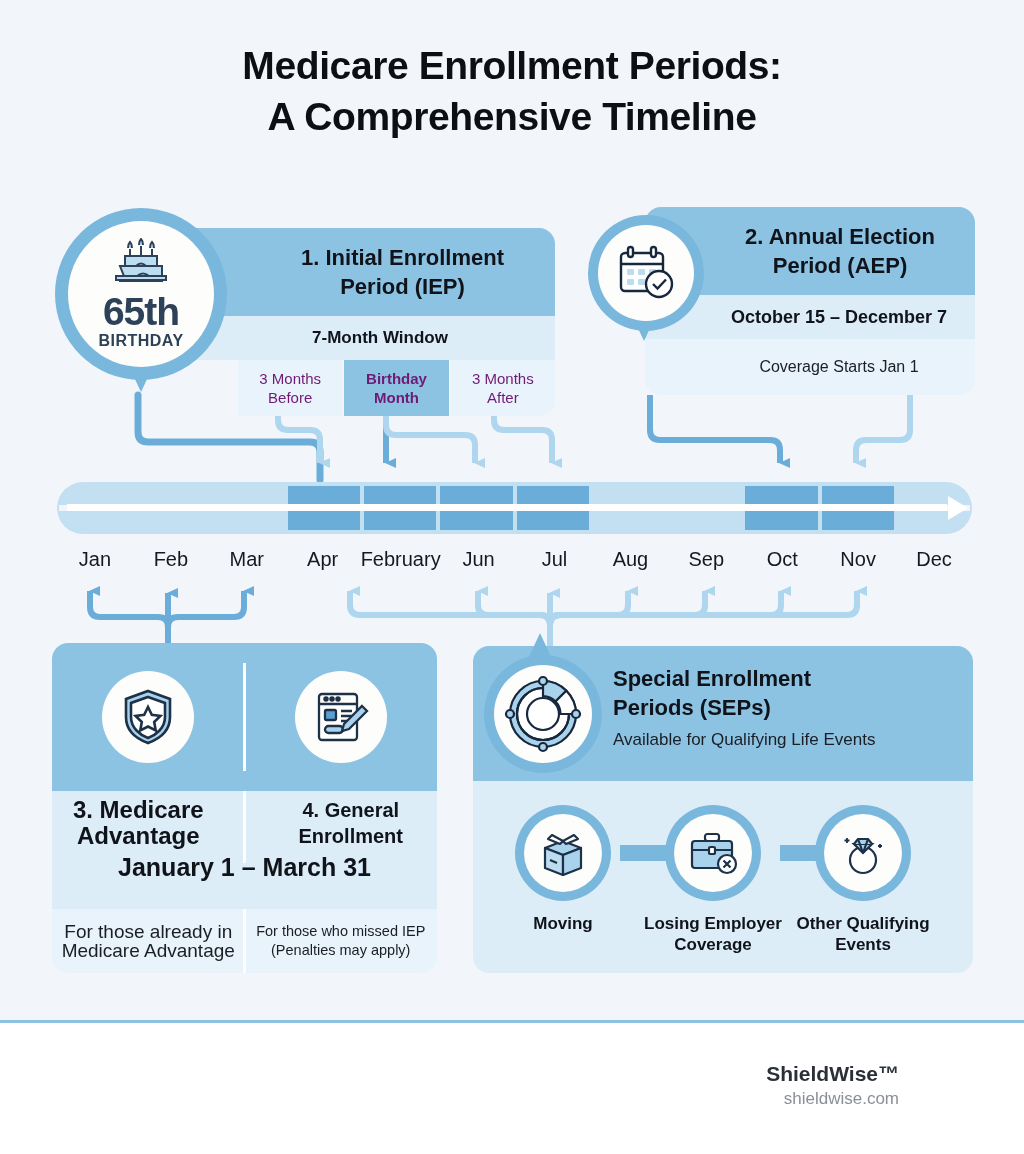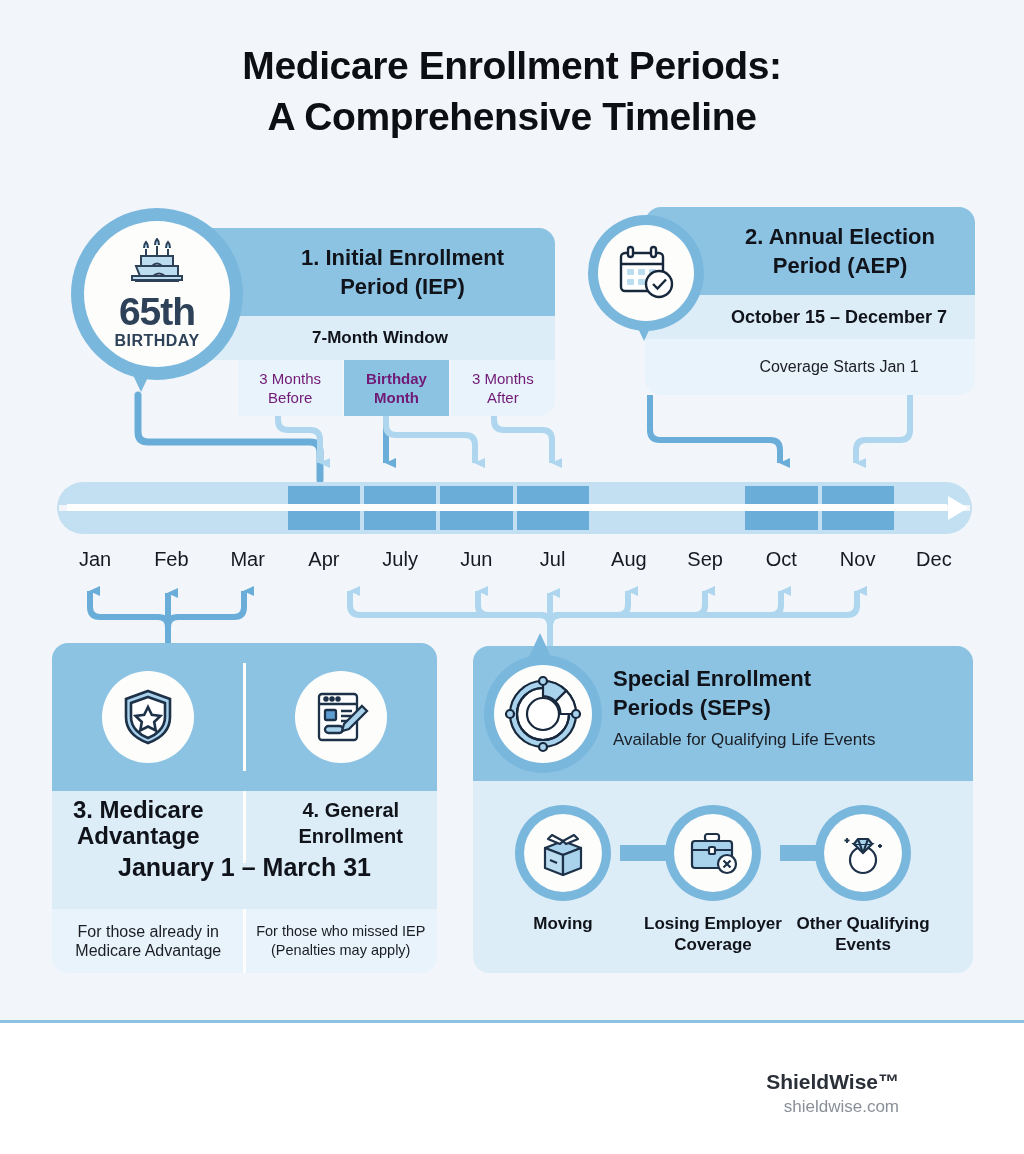--- a/index.html
+++ b/index.html
@@ -121,21 +121,21 @@
   }
   .sep-label {
     margin-top:12px; font-size:17px; font-weight:bold; color:#10131a; line-height:21px;
   }
   .sep-link {
     position:absolute; top:40px; height:16px; background:#7ab7dd;
   }
 
   
   .brand-text { position:absolute; right:125px; top:1062px; text-align:right; }
-  .brand-name { font-size:21px; font-weight:bold; color:#2b2f38;margin-top:8px; }
+  .brand-name { font-size:21px; font-weight:bold; color:#2b2f38; }
   .brand-url { font-size:17px; color:#8a8f98; margin-top:3px; }
   .logo { position:absolute; left:924px; top:1056px; width:86px; height:98px; text-align:center; }
   .logo-word1 { font-size:26px; font-weight:bold; color:#2b2a72; line-height:26px; margin-top:2px; letter-spacing:-0.5px;}
   .logo-word2 { font-size:26px; font-weight:bold; color:#37a7e8; line-height:26px; letter-spacing:-0.5px;}
 
   svg { display:block; }
 </style>
 </head>
 <body>
 
@@ -217,21 +217,21 @@
         <span>
           <span>3 Months</span><br>
           <span>After</span>
         </span>
       </div>
     </div>
   </div>
 
   <div class="pin" style="left:55px;top:208px;width:172px;height:230px;">
     <div class="pin-tail" style="left:70px;top:150px;"></div>
-    <div class="pin-ring" style="left:16px;top:0;width:172px;height:172px;text-align:right;">
+    <div class="pin-ring" style="left:0;top:0;width:172px;height:172px;text-align:right;">
       <div class="pin-inner" style="width:146px;height:146px;">
         <span>
           <svg width="58" height="48" viewBox="0 0 58 48">
             <g fill="none" stroke="#2d4158" stroke-width="2">
               <path d="M16 10 q0-4 2-6 q2 2 2 6" fill="#bcdcf0"></path>
               <path d="M27 7 q0-4 2-6 q2 2 2 6" fill="#bcdcf0"></path>
               <path d="M38 10 q0-4 2-6 q2 2 2 6" fill="#bcdcf0"></path>
               <line x1="18" y1="11" x2="18" y2="18"></line>
               <line x1="29" y1="8" x2="29" y2="18"></line>
               <line x1="40" y1="11" x2="40" y2="18"></line>
@@ -339,21 +339,21 @@
         </div>
       </div>
     <div class="tl-stem"></div>
     <div class="tl-arrow"></div>
   </div>
   <div class="month-labels" id="month-labels">
       <div>Jan</div>
       <div>Feb</div>
       <div>Mar</div>
       <div>Apr</div>
-      <div>July</div>
+      <div>February</div>
       <div>Jun</div>
       <div>Jul</div>
       <div>Aug</div>
       <div>Sep</div>
       <div>Oct</div>
       <div>Nov</div>
       <div>Dec</div>
     </div>
 
   <div class="card" style="left:52px;top:643px;width:385px;height:330px;">
@@ -398,21 +398,21 @@
         </div>
         <div style="flex:1;text-align:center;font-size:20px;font-weight:bold;color:#10131a;line-height:26px;padding-top:6px;padding-left:40px;">
           <div>4. General</div>
           <div>Enrollment</div>
         </div>
       </div>
       <div style="text-align:center;font-size:25px;font-weight:bold;color:#10131a;">January 1 – March 31</div>
       <div style="position:absolute;left:50%;top:0;width:3px;height:72px;background:#fdfdfb;margin-left:-1.5px;"></div>
     </div>
     <div style="height:64px;background:#e8f3fb;display:flex;position:relative;">
-      <div style="flex:1;display:flex;align-items:center;justify-content:center;text-align:center;font-size:16px;color:#1b1e24;line-height:19px;padding:0 8px;">For those already in Medicare Advantage</div>
+      <div style="flex:1;display:flex;align-items:center;justify-content:center;text-align:center;font-size:19px;color:#1b1e24;line-height:19px;padding:0 8px;">For those already in Medicare Advantage</div>
       <div style="flex:1;display:flex;align-items:center;justify-content:center;text-align:center;font-size:14.5px;color:#1b1e24;line-height:19px;padding:0 8px;">For those who missed IEP (Penalties may apply)</div>
       <div style="position:absolute;left:50%;top:0;width:3px;height:64px;background:#fdfdfb;margin-left:-1.5px;"></div>
     </div>
   </div>
 
   <div class="card" style="left:473px;top:646px;width:500px;height:327px;background:#dcedf8;">
     <div style="height:135px;background:#8cc3e3;padding-left:140px;padding-top:18px;">
       <div style="font-size:22px;font-weight:bold;color:#10131a;line-height:29px;">
         <div>Special Enrollment</div>
         <div>Periods (SEPs)</div>

